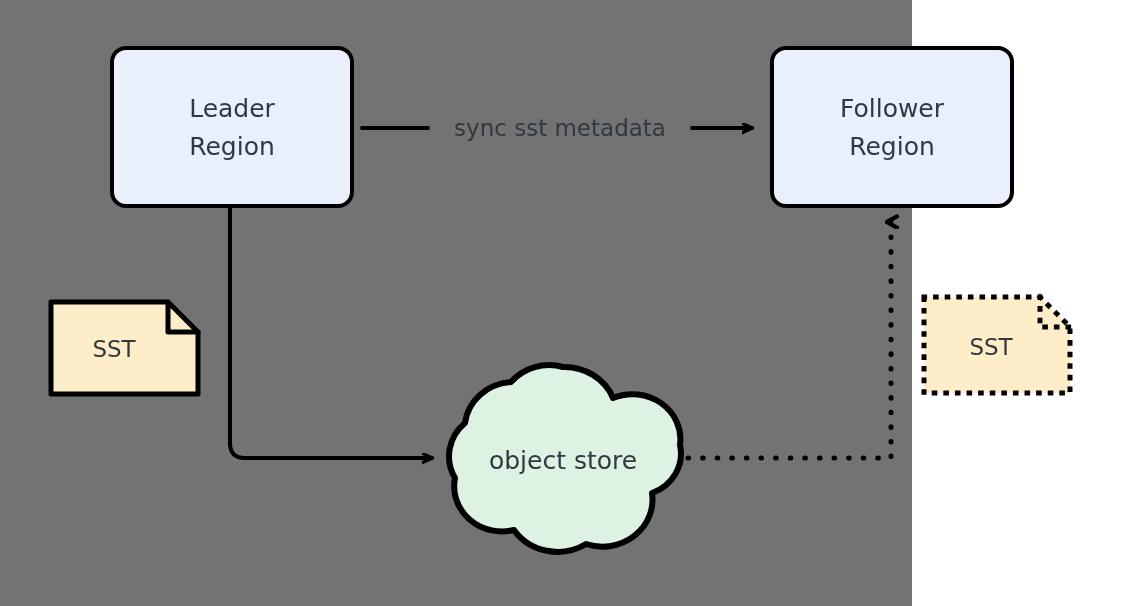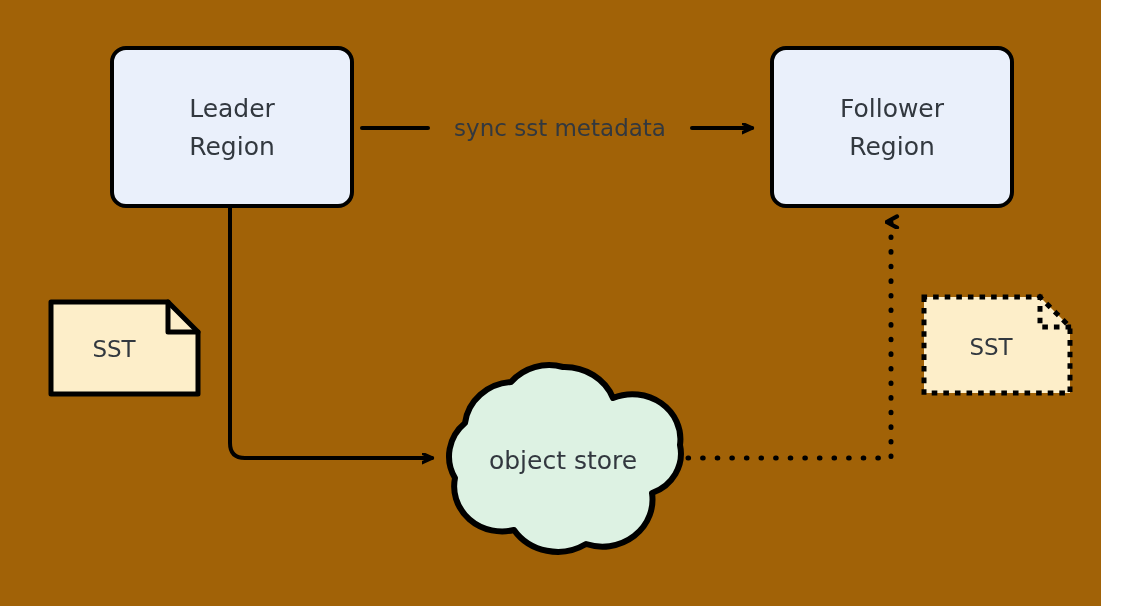--- a/index.html
+++ b/index.html
@@ -8,23 +8,23 @@
     background: #ffffff;
   }
   body {
     width: 1124px;
     height: 606px;
     font-family: "DejaVu Sans", "Liberation Sans", sans-serif;
     overflow: hidden;
   }
   #diagram-root {
     position: relative;
-    width: 1101px;
+    width: 912px;
     height: 606px;
-    background: #a16207;
+    background: #737373;
   }
   #diagram-svg {
     position: absolute;
     left: 0;
     top: 0;
     width: 1124px;
     height: 606px;
   }
   .node-label {
     font-family: "DejaVu Sans", "Liberation Sans", sans-serif;

